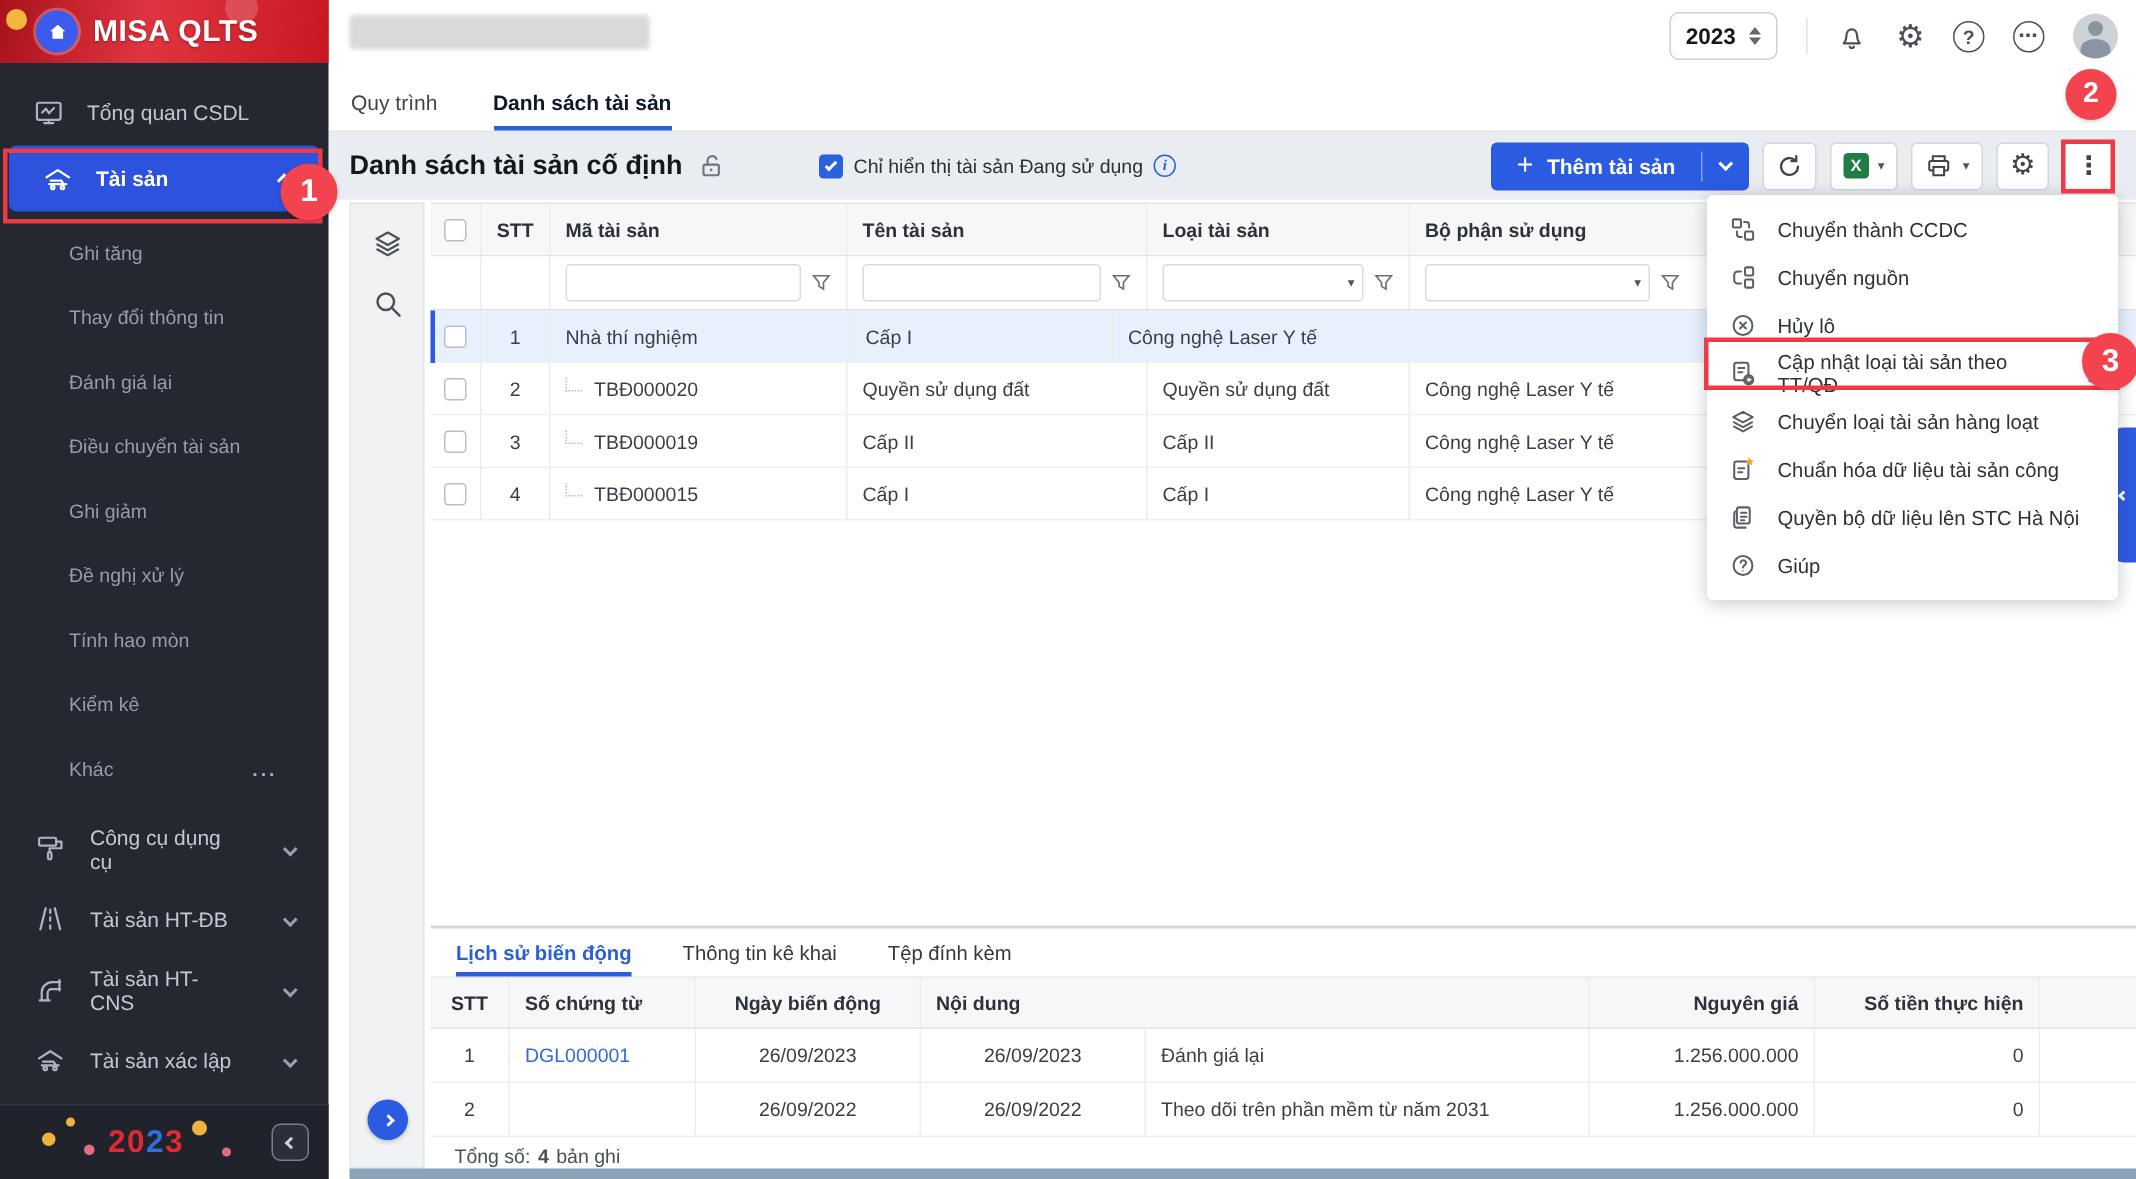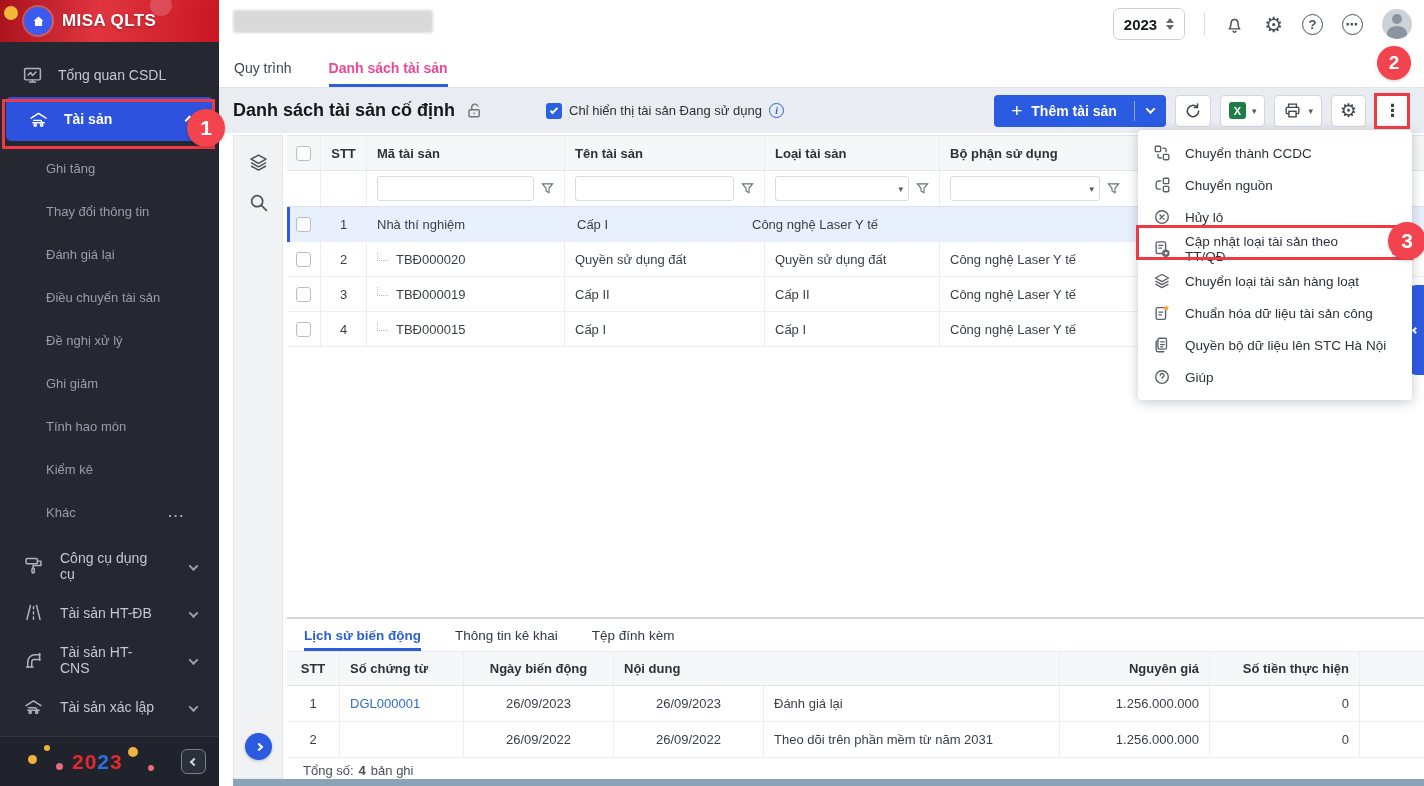--- a/index.html
+++ b/index.html
@@ -4,21 +4,21 @@
 <style>
   *{box-sizing:border-box;margin:0;padding:0}
   html,body{width:1424px;height:786px}
   body{position:relative;overflow:hidden;font-family:"Liberation Sans","DejaVu Sans",sans-serif;background:#fff;color:#2d3137}
   svg{display:block}
   
   .sidebar{position:absolute;left:0;top:0;width:219px;height:786px;background:#252831;z-index:10}
   .banner{height:42px;background:linear-gradient(100deg,#a9121c,#e03540 45%,#c91722);display:flex;align-items:center;padding-left:24px;gap:10px;position:relative;overflow:hidden}
   .banner .dec{position:absolute;border-radius:50%}
   .logo-circle{width:28px;height:28px;border-radius:50%;background:#3b5bee;display:flex;align-items:center;justify-content:center;flex:0 0 auto;box-shadow:0 0 0 2px rgba(255,255,255,.25)}
-  .brand{color:#fff;font-weight:bold;font-size:17px;letter-spacing:.4px;text-shadow:0 1px 2px rgba(0,0,0,.35)}
+  .brand{color:#fff;font-weight:bold;font-size:20px;letter-spacing:.4px;text-shadow:0 1px 2px rgba(0,0,0,.35)}
   .nav-item{height:44px;display:flex;align-items:center;gap:14px;padding-left:22px;color:#c3c8d1;font-size:14px;cursor:pointer}
   .nav-item .nicon{width:22px;color:#aeb4bf;flex:0 0 auto}
   .nav-item.active{background:#2c52de;color:#fff;font-weight:bold;border-radius:5px;margin:0 6px;height:44px;position:relative}
   .nav-item.active .nicon{color:#fff}
   .nav-item .spacer{flex:1}
   .nav-item .chv-wrap{margin-right:20px;color:inherit}
   .sub-list{padding:6px 0 8px}
   .sub-item{height:43px;display:flex;align-items:center;padding-left:46px;color:#979daa;font-size:13px;cursor:pointer}
   .sub-item .spacer{flex:1}
   .sub-item .dots{margin-right:34px;letter-spacing:2px;color:#aab0bb;font-weight:bold}
@@ -50,21 +50,21 @@
   .vdiv{width:1px;height:24px;background:#dcdfe3}
   .tb-ico{color:#4b5058;cursor:pointer;display:flex;align-items:center;justify-content:center}
   .circle-ico{width:21px;height:21px;border:1.8px solid #4b5058;border-radius:50%;font-size:13px;font-weight:bold;display:flex;align-items:center;justify-content:center;color:#4b5058}
   .gear-glyph{font-size:21px;line-height:1}
   .avatar{width:30px;height:30px;border-radius:50%;background:#ccd2d8;position:relative;overflow:hidden;cursor:pointer}
   .avatar .head{position:absolute;left:10px;top:5px;width:10px;height:10px;border-radius:50%;background:#8b95a1}
   .avatar .bod{position:absolute;left:5px;top:17px;width:20px;height:14px;border-radius:50% 50% 0 0;background:#8b95a1}
   
   .tabbar{height:40px;border-bottom:1px solid #e2e3e7;display:flex;align-items:stretch;padding-left:15px;gap:37px}
   .tab{display:flex;align-items:center;font-size:14px;color:#41464e;cursor:pointer}
-  .tab.active{color:#ec4899;font-weight:bold;box-shadow:inset 0 -3px 0 #2a5fd6}
+  .tab.active{color:#0f172a;font-weight:bold;box-shadow:inset 0 -3px 0 #2a5fd6}
   
   .toolbar{height:45px;background:#e9ecf1;display:flex;align-items:center;padding:0 14px}
   .page-title{font-size:18px;font-weight:bold;color:#14171c}
   .lock{margin-left:10px;color:#70767f}
   .chk-group{margin-left:62px;display:flex;align-items:center;gap:7px;cursor:pointer}
   .chk{width:16px;height:16px;border-radius:3px;background:#2a62dd;display:flex;align-items:center;justify-content:center}
   .chk .tick{width:4px;height:8px;border-right:2px solid #fff;border-bottom:2px solid #fff;transform:rotate(45deg);margin-top:-2px}
   .chk-label{font-size:13px;color:#2b2f36}
   .info-ico{width:15px;height:15px;border:1.4px solid #2a62dd;border-radius:50%;color:#2a62dd;font-size:10px;font-weight:bold;display:flex;align-items:center;justify-content:center;font-family:"Liberation Serif",serif;font-style:italic}
   .toolbar-right{margin-left:auto;display:flex;align-items:center;gap:9px}
@@ -180,24 +180,24 @@
     <div class="sub-item">
         <span>Thay đổi thông tin</span>
       </div>
     <div class="sub-item">
         <span>Đánh giá lại</span>
       </div>
     <div class="sub-item">
         <span>Điều chuyển tài sản</span>
       </div>
     <div class="sub-item">
+        <span>Ghi giảm</span>
+      </div>
+    <div class="sub-item">
         <span>Đề nghị xử lý</span>
-      </div>
-    <div class="sub-item">
-        <span>Ghi giảm</span>
       </div>
     <div class="sub-item">
         <span>Tính hao mòn</span>
       </div>
     <div class="sub-item">
         <span>Kiểm kê</span>
       </div>
     <div class="sub-item">
       <span>Khác</span>
       <span class="spacer"></span>

